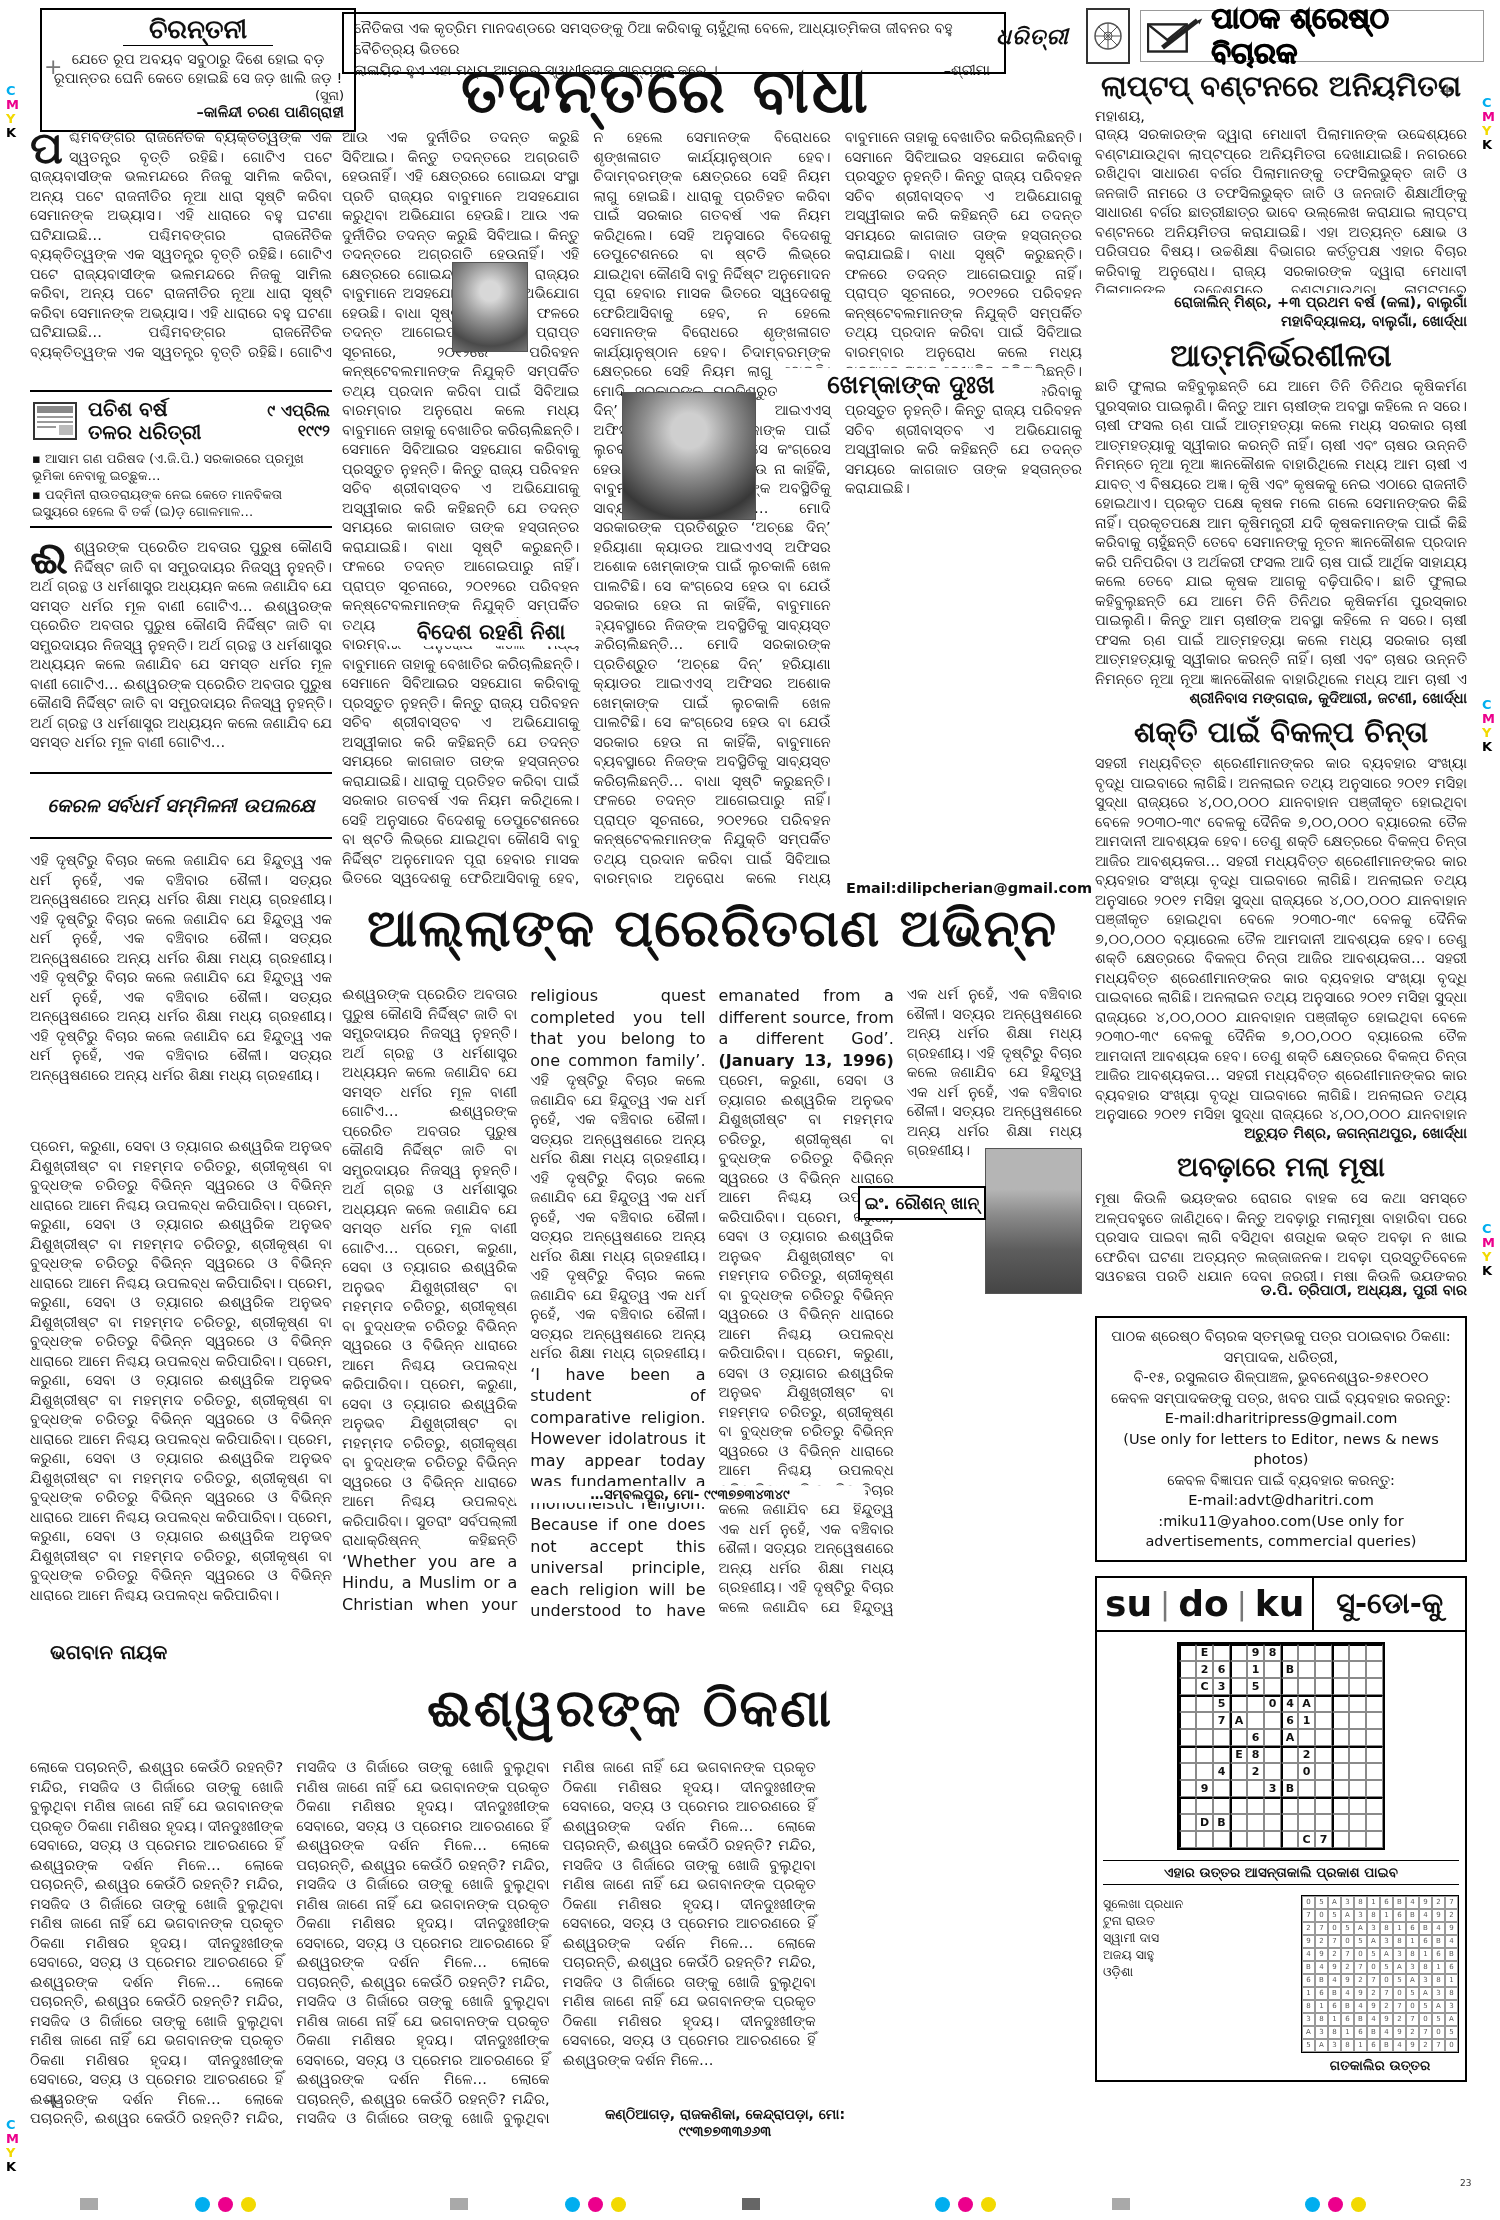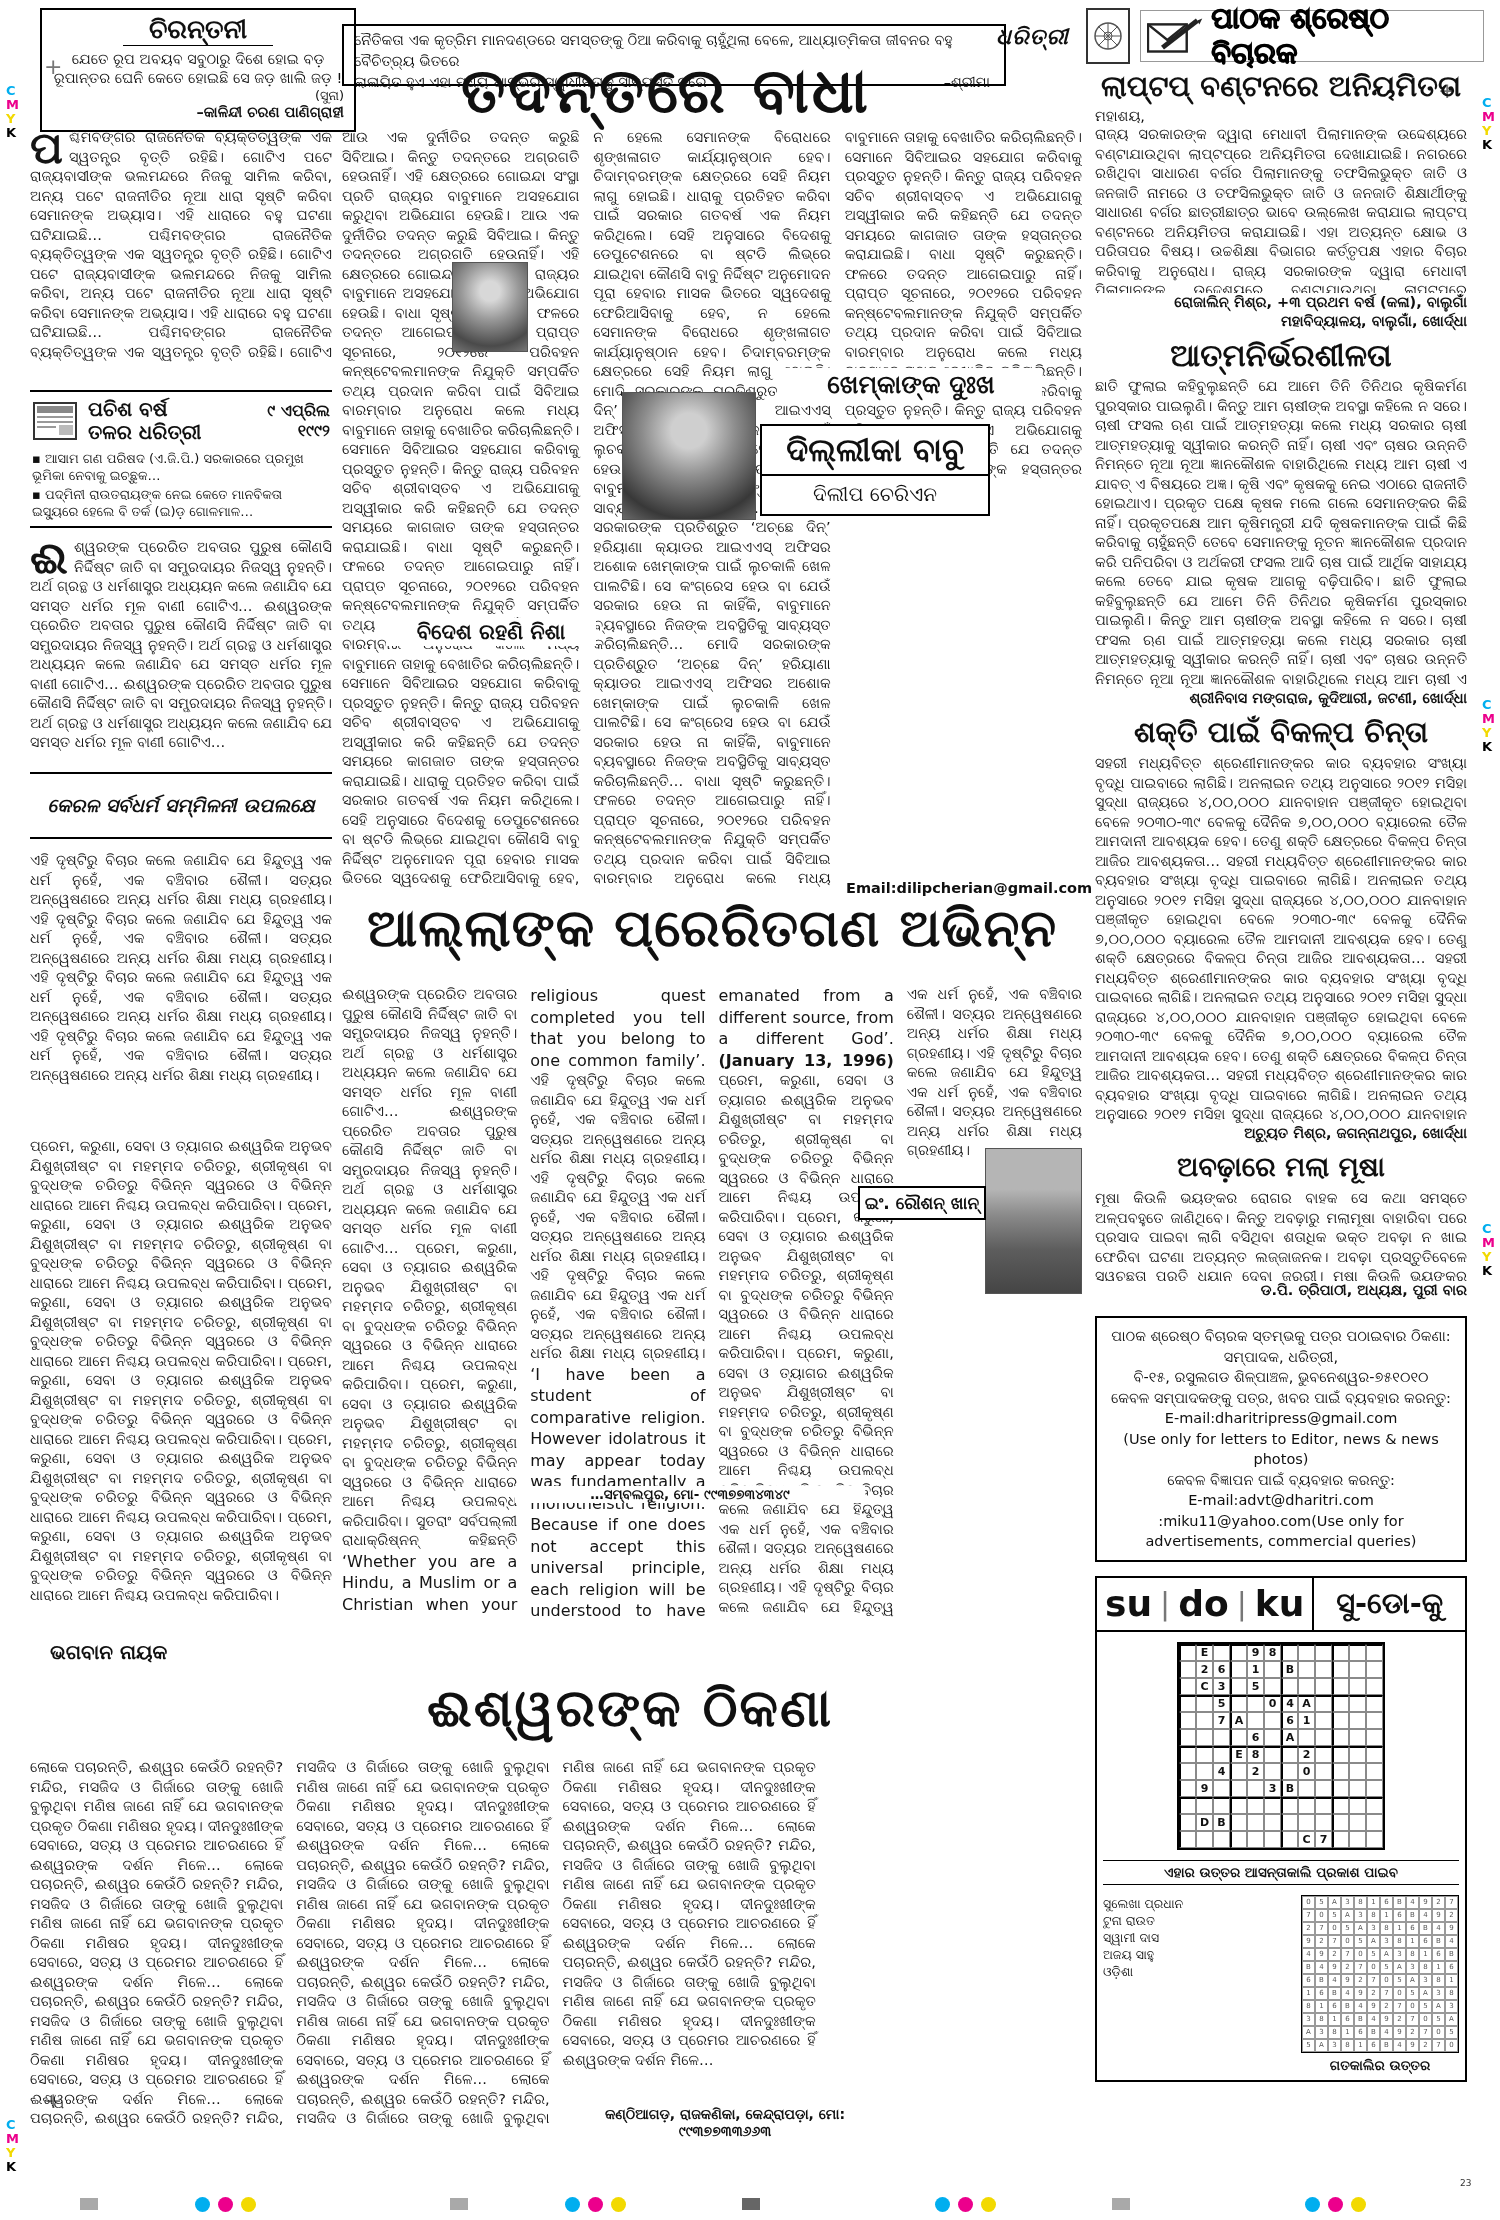--- a/index.html
+++ b/index.html
@@ -75,21 +75,21 @@
     </div>
 
   <div class="abs boxline" style="left:40px;top:8px;width:292px;height:112px;padding:4px 10px;">
     <div class="ctr b" style="font-size:26px;border-bottom:1px solid #000;width:150px;margin:0 auto 4px auto;">ଚିରନ୍ତନୀ</div>
     <div class="ctr" style="font-size:14.5px;line-height:19px;">ଯେତେ ରୂପ ଅବୟବ ସବୁଠାରୁ ଦିଶେ ହୋଇ ବଡ଼</div>
     <div class="ctr" style="font-size:14.5px;line-height:19px;">ରୂପାନ୍ତର ଘେନି କେତେ ହୋଇଛି ସେ ଜଡ଼ ଖାଲି ଜଡ଼ !</div>
     <div class="rt" style="font-size:13px;">(ସୁନା)</div>
     <div class="rt b" style="font-size:14.5px;">–କାଳିନ୍ଦୀ ଚରଣ ପାଣିଗ୍ରାହୀ</div>
   </div>
 
-  <div class="abs boxline" style="left:342px;top:24px;width:640px;height:50px;padding:4px 10px;font-size:14.5px;line-height:21px;">
+  <div class="abs boxline" style="left:342px;top:12px;width:640px;height:50px;padding:4px 10px;font-size:14.5px;line-height:21px;">
     <div>ନୈତିକତା ଏକ କୃତ୍ରିମ ମାନଦଣ୍ଡରେ ସମସ୍ତଙ୍କୁ ଠିଆ କରିବାକୁ ଚାହୁଁଥିଲା ବେଳେ, ଆଧ୍ୟାତ୍ମିକତା ଜୀବନର ବହୁ ବୈଚିତ୍ର୍ୟ ଭିତରେ</div>
     <div><span>ଲାଳାୟିତ ହୁଏ ଏହା ମଧ୍ୟ ଆମ୍ଭର ସ୍ୱାଧୀନତାକୁ ସାବ୍ୟସ୍ତ କରେ ।</span>
          <span class="abs" style="right:14px;">–ଶ୍ରୀମା</span></div>
   </div>
   <div class="abs b" style="left:996px;top:24px;font-size:22px;font-style:italic;letter-spacing:1px;">ଧରିତ୍ରୀ</div>
   <div class="abs" style="left:1086px;top:8px;width:40px;height:52px;border:2px solid #333;display:flex;align-items:center;justify-content:center;">
     <svg width="30" height="30" viewBox="0 0 30 30">
       <circle cx="15" cy="15" r="13" fill="none" stroke="#555" stroke-width="1.5"></circle>
       <circle cx="15" cy="15" r="4" fill="none" stroke="#555" stroke-width="1"></circle>
       <g stroke="#555" stroke-width="1">
@@ -151,24 +151,20 @@
     <span>ଆଉ ଏକ ଦୁର୍ନୀତିର ତଦନ୍ତ କରୁଛି ସିବିଆଇ। କିନ୍ତୁ ତଦନ୍ତରେ ଅଗ୍ରଗତି ହେଉନାହିଁ। ଏହି କ୍ଷେତ୍ରରେ ଗୋଇନ୍ଦା ସଂସ୍ଥା ପ୍ରତି ରାଜ୍ୟର ବାବୁମାନେ ଅସହଯୋଗ କରୁଥିବା ଅଭିଯୋଗ ହେଉଛି। ଆଉ ଏକ ଦୁର୍ନୀତିର ତଦନ୍ତ କରୁଛି ସିବିଆଇ। କିନ୍ତୁ ତଦନ୍ତରେ ଅଗ୍ରଗତି ହେଉନାହିଁ। ଏହି କ୍ଷେତ୍ରରେ ଗୋଇନ୍ଦା ସଂସ୍ଥା ପ୍ରତି ରାଜ୍ୟର ବାବୁମାନେ ଅସହଯୋଗ କରୁଥିବା ଅଭିଯୋଗ ହେଉଛି।</span>
     <span>ବାଧା ସୃଷ୍ଟି କରୁଛନ୍ତି। ଫଳରେ ତଦନ୍ତ ଆଗେଇପାରୁ ନାହିଁ। ପ୍ରାପ୍ତ ସୂଚନାରେ, ୨୦୧୨ରେ ପରିବହନ କନ୍‌ଷ୍ଟେବଲମାନଙ୍କ ନିଯୁକ୍ତି ସମ୍ପର୍କିତ ତଥ୍ୟ ପ୍ରଦାନ କରିବା ପାଇଁ ସିବିଆଇ ବାରମ୍ବାର ଅନୁରୋଧ କଲେ ମଧ୍ୟ ବାବୁମାନେ ତାହାକୁ ବେଖାତିର କରିଚାଲିଛନ୍ତି। ସେମାନେ ସିବିଆଇର ସହଯୋଗ କରିବାକୁ ପ୍ରସ୍ତୁତ ନୁହନ୍ତି। କିନ୍ତୁ ରାଜ୍ୟ ପରିବହନ ସଚିବ ଶ୍ରୀବାସ୍ତବ ଏ ଅଭିଯୋଗକୁ ଅସ୍ୱୀକାର କରି କହିଛନ୍ତି ଯେ ତଦନ୍ତ ସମୟରେ କାଗଜାତ ତାଙ୍କ ହସ୍ତାନ୍ତର କରାଯାଇଛି। ବାଧା ସୃଷ୍ଟି କରୁଛନ୍ତି। ଫଳରେ ତଦନ୍ତ ଆଗେଇପାରୁ ନାହିଁ। ପ୍ରାପ୍ତ ସୂଚନାରେ, ୨୦୧୨ରେ ପରିବହନ କନ୍‌ଷ୍ଟେବଲମାନଙ୍କ ନିଯୁକ୍ତି ସମ୍ପର୍କିତ ତଥ୍ୟ ପ୍ରଦାନ କରିବା ପାଇଁ ସିବିଆଇ ବାରମ୍ବାର ଅନୁରୋଧ କଲେ ମଧ୍ୟ ବାବୁମାନେ ତାହାକୁ ବେଖାତିର କରିଚାଲିଛନ୍ତି। ସେମାନେ ସିବିଆଇର ସହଯୋଗ କରିବାକୁ ପ୍ରସ୍ତୁତ ନୁହନ୍ତି। କିନ୍ତୁ ରାଜ୍ୟ ପରିବହନ ସଚିବ ଶ୍ରୀବାସ୍ତବ ଏ ଅଭିଯୋଗକୁ ଅସ୍ୱୀକାର କରି କହିଛନ୍ତି ଯେ ତଦନ୍ତ ସମୟରେ କାଗଜାତ ତାଙ୍କ ହସ୍ତାନ୍ତର କରାଯାଇଛି।</span>
     <span>ଧାରାକୁ ପ୍ରତିହତ କରିବା ପାଇଁ ସରକାର ଗତବର୍ଷ ଏକ ନିୟମ କରିଥିଲେ। ସେହି ଅନୁସାରେ ବିଦେଶକୁ ଡେପୁଟେଶନରେ ବା ଷ୍ଟଡି ଲିଭ୍‌ରେ ଯାଇଥିବା କୌଣସି ବାବୁ ନିର୍ଦ୍ଦିଷ୍ଟ ଅନୁମୋଦନ ପୂରା ହେବାର ମାସକ ଭିତରେ ସ୍ୱଦେଶକୁ ଫେରିଆସିବାକୁ ହେବ, ନ ହେଲେ ସେମାନଙ୍କ ବିରୋଧରେ ଶୃଙ୍ଖଳାଗତ କାର୍ଯ୍ୟାନୁଷ୍ଠାନ ହେବ। ଚିଦାମ୍ବରମ୍‌ଙ୍କ କ୍ଷେତ୍ରରେ ସେହି ନିୟମ ଲାଗୁ ହୋଇଛି। ଧାରାକୁ ପ୍ରତିହତ କରିବା ପାଇଁ ସରକାର ଗତବର୍ଷ ଏକ ନିୟମ କରିଥିଲେ। ସେହି ଅନୁସାରେ ବିଦେଶକୁ ଡେପୁଟେଶନରେ ବା ଷ୍ଟଡି ଲିଭ୍‌ରେ ଯାଇଥିବା କୌଣସି ବାବୁ ନିର୍ଦ୍ଦିଷ୍ଟ ଅନୁମୋଦନ ପୂରା ହେବାର ମାସକ ଭିତରେ ସ୍ୱଦେଶକୁ ଫେରିଆସିବାକୁ ହେବ, ନ ହେଲେ ସେମାନଙ୍କ ବିରୋଧରେ ଶୃଙ୍ଖଳାଗତ କାର୍ଯ୍ୟାନୁଷ୍ଠାନ ହେବ। ଚିଦାମ୍ବରମ୍‌ଙ୍କ କ୍ଷେତ୍ରରେ ସେହି ନିୟମ ଲାଗୁ ହୋଇଛି।</span>
     <span>ମୋଦି ସରକାରଙ୍କ ପ୍ରତିଶ୍ରୁତ ‘ଅଚ୍ଛେ ଦିନ୍’ ହରିୟାଣା କ୍ୟାଡର ଆଇଏଏସ୍ ଅଫିସର ଅଶୋକ ଖେମ୍‌କାଙ୍କ ପାଇଁ ଲୁଚକାଳି ଖେଳ ପାଲଟିଛି। ସେ କଂଗ୍ରେସ ହେଉ ବା ଯେଉଁ ସରକାର ହେଉ ନା କାହିଁକି, ବାବୁମାନେ ବ୍ୟବସ୍ଥାରେ ନିଜଙ୍କ ଅବସ୍ଥିତିକୁ ସାବ୍ୟସ୍ତ କରିଚାଲିଛନ୍ତି… ମୋଦି ସରକାରଙ୍କ ପ୍ରତିଶ୍ରୁତ ‘ଅଚ୍ଛେ ଦିନ୍’ ହରିୟାଣା କ୍ୟାଡର ଆଇଏଏସ୍ ଅଫିସର ଅଶୋକ ଖେମ୍‌କାଙ୍କ ପାଇଁ ଲୁଚକାଳି ଖେଳ ପାଲଟିଛି। ସେ କଂଗ୍ରେସ ହେଉ ବା ଯେଉଁ ସରକାର ହେଉ ନା କାହିଁକି, ବାବୁମାନେ ବ୍ୟବସ୍ଥାରେ ନିଜଙ୍କ ଅବସ୍ଥିତିକୁ ସାବ୍ୟସ୍ତ କରିଚାଲିଛନ୍ତି… ମୋଦି ସରକାରଙ୍କ ପ୍ରତିଶ୍ରୁତ ‘ଅଚ୍ଛେ ଦିନ୍’ ହରିୟାଣା କ୍ୟାଡର ଆଇଏଏସ୍ ଅଫିସର ଅଶୋକ ଖେମ୍‌କାଙ୍କ ପାଇଁ ଲୁଚକାଳି ଖେଳ ପାଲଟିଛି। ସେ କଂଗ୍ରେସ ହେଉ ବା ଯେଉଁ ସରକାର ହେଉ ନା କାହିଁକି, ବାବୁମାନେ ବ୍ୟବସ୍ଥାରେ ନିଜଙ୍କ ଅବସ୍ଥିତିକୁ ସାବ୍ୟସ୍ତ କରିଚାଲିଛନ୍ତି…</span>
     <span>ବାଧା ସୃଷ୍ଟି କରୁଛନ୍ତି। ଫଳରେ ତଦନ୍ତ ଆଗେଇପାରୁ ନାହିଁ। ପ୍ରାପ୍ତ ସୂଚନାରେ, ୨୦୧୨ରେ ପରିବହନ କନ୍‌ଷ୍ଟେବଲମାନଙ୍କ ନିଯୁକ୍ତି ସମ୍ପର୍କିତ ତଥ୍ୟ ପ୍ରଦାନ କରିବା ପାଇଁ ସିବିଆଇ ବାରମ୍ବାର ଅନୁରୋଧ କଲେ ମଧ୍ୟ ବାବୁମାନେ ତାହାକୁ ବେଖାତିର କରିଚାଲିଛନ୍ତି। ସେମାନେ ସିବିଆଇର ସହଯୋଗ କରିବାକୁ ପ୍ରସ୍ତୁତ ନୁହନ୍ତି। କିନ୍ତୁ ରାଜ୍ୟ ପରିବହନ ସଚିବ ଶ୍ରୀବାସ୍ତବ ଏ ଅଭିଯୋଗକୁ ଅସ୍ୱୀକାର କରି କହିଛନ୍ତି ଯେ ତଦନ୍ତ ସମୟରେ କାଗଜାତ ତାଙ୍କ ହସ୍ତାନ୍ତର କରାଯାଇଛି। ବାଧା ସୃଷ୍ଟି କରୁଛନ୍ତି। ଫଳରେ ତଦନ୍ତ ଆଗେଇପାରୁ ନାହିଁ। ପ୍ରାପ୍ତ ସୂଚନାରେ, ୨୦୧୨ରେ ପରିବହନ କନ୍‌ଷ୍ଟେବଲମାନଙ୍କ ନିଯୁକ୍ତି ସମ୍ପର୍କିତ ତଥ୍ୟ ପ୍ରଦାନ କରିବା ପାଇଁ ସିବିଆଇ ବାରମ୍ବାର ଅନୁରୋଧ କଲେ ମଧ୍ୟ ବାବୁମାନେ ତାହାକୁ ବେଖାତିର କରିଚାଲିଛନ୍ତି। ସେମାନେ ସିବିଆଇର ସହଯୋଗ କରିବାକୁ ପ୍ରସ୍ତୁତ ନୁହନ୍ତି। କିନ୍ତୁ ରାଜ୍ୟ ପରିବହନ ସଚିବ ଶ୍ରୀବାସ୍ତବ ଏ ଅଭିଯୋଗକୁ ଅସ୍ୱୀକାର କରି କହିଛନ୍ତି ଯେ ତଦନ୍ତ ସମୟରେ କାଗଜାତ ତାଙ୍କ ହସ୍ତାନ୍ତର କରାଯାଇଛି।</span>
   </div>
 
   <div class="abs photo ph1 overlay" style="left:452px;top:262px;width:74px;height:88px;"></div>
   <div class="abs overlay subhead-box" style="left:780px;top:368px;width:262px;font-size:25px;padding:2px 0;">ଖେମ୍‌କାଙ୍କ ଦୁଃଖ</div>
   <div class="abs photo ph2 overlay" style="left:622px;top:392px;width:132px;height:126px;"></div>
-  <div class="abs overlay boxline" style="left:760px;top:424px;width:226px;height:88px;">
-    <div class="ctr b" style="font-size:32px;line-height:48px;border-bottom:2px solid #000;">ଦିଲ୍ଲୀକା ବାବୁ</div>
-    <div class="ctr" style="font-size:20px;line-height:36px;">ଦିଲୀପ ଚେରିଏନ</div>
-  </div>
   <div class="abs overlay subhead-box" style="left:386px;top:618px;width:210px;font-size:21px;padding:2px 0;">ବିଦେଶ ରହଣି ନିଶା</div>
   <div class="abs overlay b" style="left:846px;top:880px;width:236px;font-size:14.5px;">Email:dilipcherian@gmail.com</div>
 
   <div class="abs ctr b" style="left:342px;top:898px;width:740px;font-size:52px;letter-spacing:1px;">ଆଲ୍ଲାଙ୍କ ପ୍ରେରିତଗଣ ଅଭିନ୍ନ</div>
 
   <div class="abs body-txt cols4 clip" style="left:342px;top:985px;width:740px;height:645px;">
     <span>ଈଶ୍ୱରଙ୍କ ପ୍ରେରିତ ଅବତାର ପୁରୁଷ କୌଣସି ନିର୍ଦ୍ଦିଷ୍ଟ ଜାତି ବା ସମ୍ପ୍ରଦାୟର ନିଜସ୍ୱ ନୁହନ୍ତି। ଅର୍ଥ ଗ୍ରନ୍ଥ ଓ ଧର୍ମଶାସ୍ତ୍ର ଅଧ୍ୟୟନ କଲେ ଜଣାଯିବ ଯେ ସମସ୍ତ ଧର୍ମର ମୂଳ ବାଣୀ ଗୋଟିଏ… ଈଶ୍ୱରଙ୍କ ପ୍ରେରିତ ଅବତାର ପୁରୁଷ କୌଣସି ନିର୍ଦ୍ଦିଷ୍ଟ ଜାତି ବା ସମ୍ପ୍ରଦାୟର ନିଜସ୍ୱ ନୁହନ୍ତି। ଅର୍ଥ ଗ୍ରନ୍ଥ ଓ ଧର୍ମଶାସ୍ତ୍ର ଅଧ୍ୟୟନ କଲେ ଜଣାଯିବ ଯେ ସମସ୍ତ ଧର୍ମର ମୂଳ ବାଣୀ ଗୋଟିଏ…</span>
     <span>ପ୍ରେମ, କରୁଣା, ସେବା ଓ ତ୍ୟାଗର ଈଶ୍ୱରିକ ଅନୁଭବ ଯିଶୁଖ୍ରୀଷ୍ଟ ବା ମହମ୍ମଦ ଚରିତରୁ, ଶ୍ରୀକୃଷ୍ଣ ବା ବୁଦ୍ଧଙ୍କ ଚରିତରୁ ବିଭିନ୍ନ ସ୍ୱରରେ ଓ ବିଭିନ୍ନ ଧାରାରେ ଆମେ ନିଶ୍ଚୟ ଉପଲବ୍ଧ କରିପାରିବା। ପ୍ରେମ, କରୁଣା, ସେବା ଓ ତ୍ୟାଗର ଈଶ୍ୱରିକ ଅନୁଭବ ଯିଶୁଖ୍ରୀଷ୍ଟ ବା ମହମ୍ମଦ ଚରିତରୁ, ଶ୍ରୀକୃଷ୍ଣ ବା ବୁଦ୍ଧଙ୍କ ଚରିତରୁ ବିଭିନ୍ନ ସ୍ୱରରେ ଓ ବିଭିନ୍ନ ଧାରାରେ ଆମେ ନିଶ୍ଚୟ ଉପଲବ୍ଧ କରିପାରିବା।</span>
     <span>ସୁତରାଂ ସର୍ବପଲ୍ଲୀ ରାଧାକ୍ରିଷ୍ନନ୍ କହିଛନ୍ତି</span>
     <span class="eng">‘Whether you are a Hindu, a Muslim or a Christian when your religious quest completed you tell that you belong to one common family’.</span>

